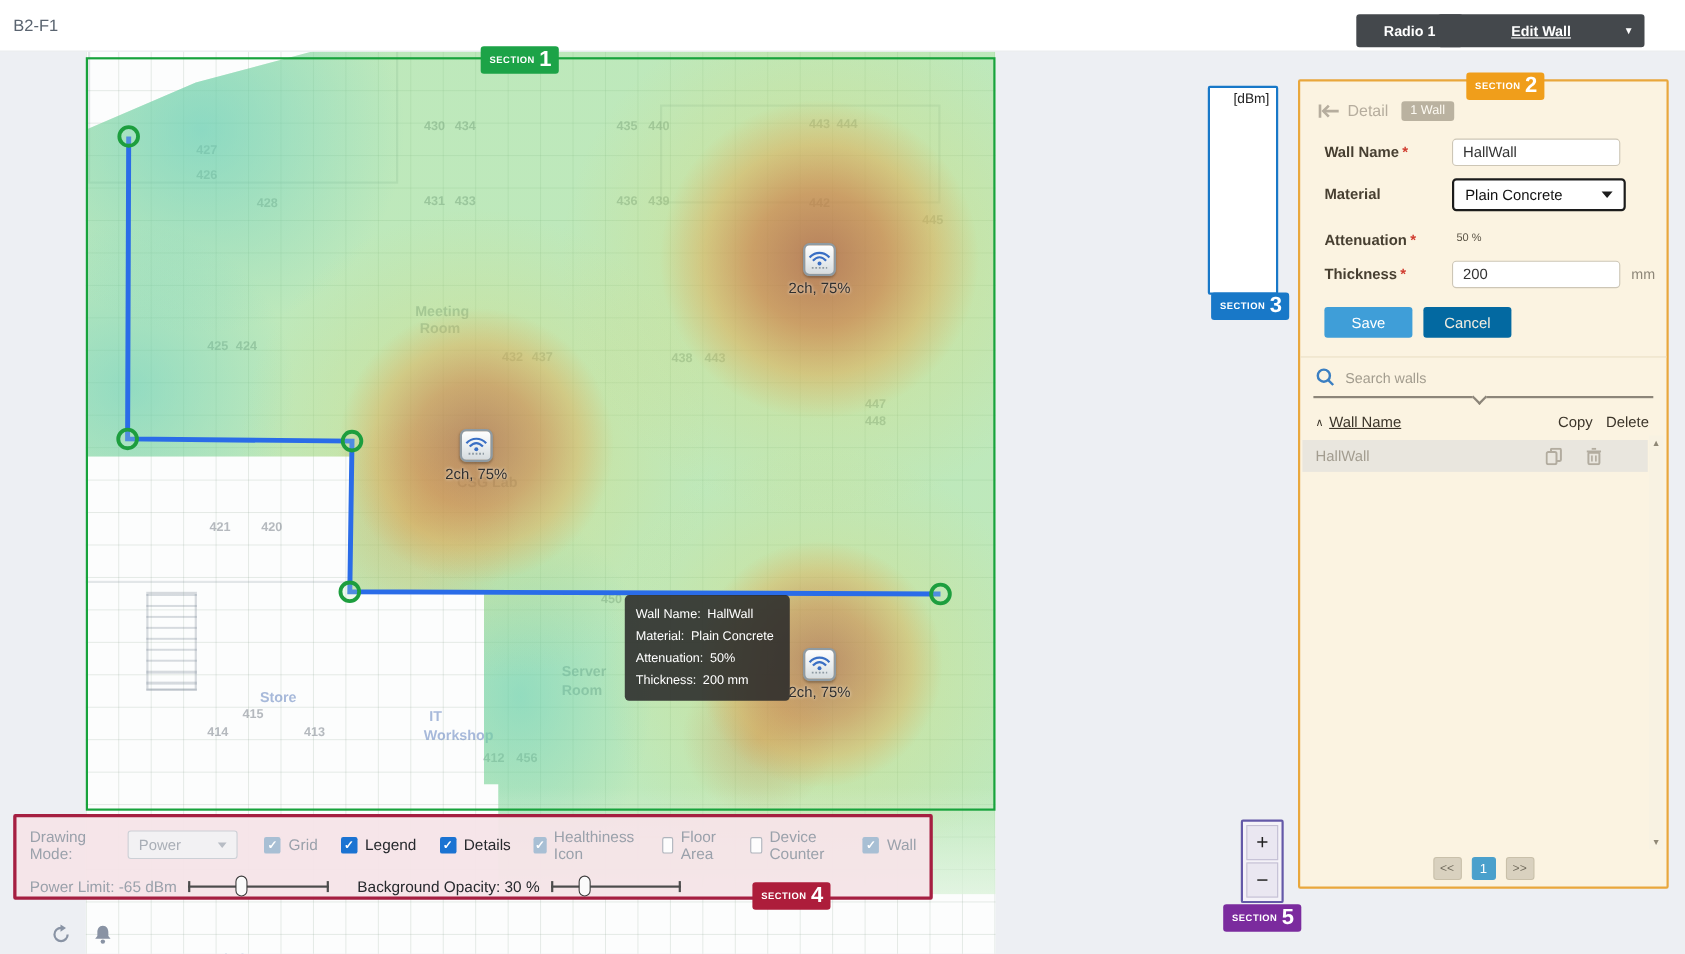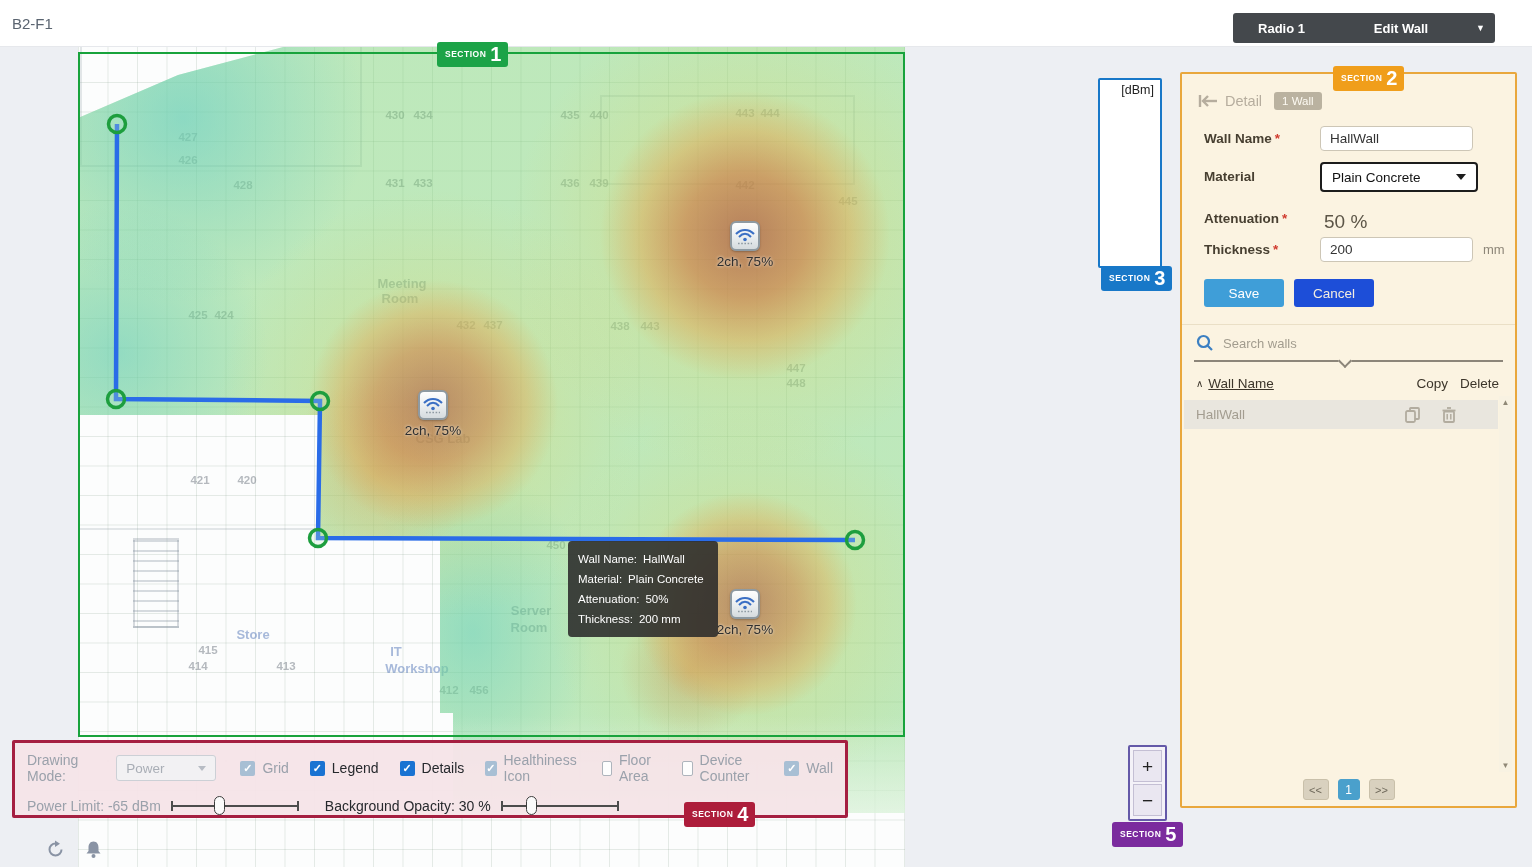--- a/index.html
+++ b/index.html
@@ -8,21 +8,21 @@
 
   
   .topstrip { position:absolute; left:0; top:0; width:1532px; height:47px; background:#ffffff;
     border-bottom:1px solid #e6e8ec; z-index:7; }
   .floor-title { position:absolute; left:12px; top:15px; font-size:15px; color:#5a6470; z-index:8; }
   .dark-btn { position:absolute; top:13px; height:30px; background:#44484c; border-radius:3px;
     color:#fff; font-size:13px; font-weight:bold; display:flex; align-items:center; justify-content:center;
     z-index:9; cursor:pointer; }
   .dark-btn .caret { position:absolute; right:10px; font-size:9px; }
   #radio-btn { left:1233px; width:97px; }
-  #editwall-btn { left:1307px; width:188px; }
+  #editwall-btn { left:1307px; width:188px;text-decoration:underline; }
 
   
   .floorplan { position:absolute; left:78px; top:23px; width:827px; height:844px; background:#fcfdfd;
     background-image:
       linear-gradient(rgba(130,155,135,0.20) 1px, transparent 1px),
       linear-gradient(90deg, rgba(130,155,135,0.20) 1px, transparent 1px);
     background-size:29.5px 29.5px; z-index:0; }
   .fp-deco { position:absolute; background:transparent; border:2px solid rgba(125,138,152,0.20); }
   .fp-stairs { position:absolute; left:55px; top:515px; width:46px; height:90px;
     border:2px solid rgba(125,138,152,0.30);
@@ -108,26 +108,26 @@
   .f-label { position:absolute; left:22px; font-size:13.5px; font-weight:bold; color:#473f31; }
   .f-label .req { color:#d03b2f; margin-left:3px; }
   .f-input { position:absolute; left:138px; width:153px; height:25px; border:1px solid #cdc6b6;
     border-radius:4px; background:#fff; padding:0 9px; font-size:13.5px; color:#333;
     font-family:"Liberation Sans", sans-serif; }
   .f-select { position:absolute; left:138px; top:88px; width:158px; height:30px; border:2px solid #1c1c1c;
     border-radius:4px; background:#fff; display:flex; align-items:center; padding:0 10px;
     font-size:13.5px; color:#111; cursor:pointer; }
   .f-select .chev { margin-left:auto; width:0; height:0; border-left:5px solid transparent;
     border-right:5px solid transparent; border-top:6px solid #1c1c1c; }
-  .f-static { position:absolute; left:142px; font-size:19px; color:#5c5547; }
+  .f-static { position:absolute; left:142px; font-size:10px; color:#5c5547; }
   .f-unit { position:absolute; left:301px; font-size:13px; color:#8d8678; }
   .btn { position:absolute; top:205px; width:80px; height:28px; border:none; border-radius:3px;
     font-size:13.5px; color:#fff; cursor:pointer; font-family:"Liberation Sans", sans-serif; }
   #save-btn { left:22px; background:#3f9ed8; }
-  #cancel-btn { left:112px; background:#1d4ed8; color:#f3ede0; }
+  #cancel-btn { left:112px; background:#0369a1; color:#f3ede0; }
   .panel-divider { position:absolute; left:0; right:0; top:250px; border-top:1px solid #eadfc6; }
   .search-row { position:absolute; left:14px; top:260px; display:flex; align-items:center; }
   .search-input { border:none; background:transparent; outline:none; margin-left:9px; width:250px;
     font-size:13px; color:#5a5344; font-family:"Liberation Sans", sans-serif; }
   .search-input::placeholder { color:#a29c8e; }
   .search-underline { position:absolute; left:12px; right:12px; top:286px; border-top:2px solid #8c8579; }
   .search-notch { position:absolute; left:158px; top:282px; width:10px; height:10px; background:#fbf3e1;
     border-right:2px solid #8c8579; border-bottom:2px solid #8c8579; transform:rotate(45deg); }
   .list-header { position:absolute; left:14px; right:16px; top:302px; display:flex; align-items:center;
     font-size:13.5px; color:#3c352a; }
@@ -228,21 +228,21 @@
       <div class="fp-label fp-num" style="left: 146px; top: 292px;">424</div>
       <div class="fp-label fp-num" style="left: 388px; top: 302px;">432</div>
       <div class="fp-label fp-num" style="left: 415px; top: 302px;">437</div>
       <div class="fp-label fp-num" style="left: 542px; top: 303px;">438</div>
       <div class="fp-label fp-num" style="left: 572px; top: 303px;">443</div>
       <div class="fp-label fp-num" style="left: 718px; top: 345px;">447</div>
       <div class="fp-label fp-num" style="left: 718px; top: 360px;">448</div>
       <div class="fp-label fp-num" style="left: 122px; top: 457px;">421</div>
       <div class="fp-label fp-num" style="left: 169px; top: 457px;">420</div>
       <div class="fp-label fp-num" style="left: 478px; top: 522px;">450</div>
-      <div class="fp-label fp-num" style="left: 130px; top: 627px;">415</div>
+      <div class="fp-label fp-num" style="left: 152px; top: 627px;">415</div>
       <div class="fp-label fp-num" style="left: 120px; top: 643px;">414</div>
       <div class="fp-label fp-num" style="left: 208px; top: 643px;">413</div>
       <div class="fp-label fp-num" style="left: 371px; top: 667px;">412</div>
       <div class="fp-label fp-num" style="left: 401px; top: 667px;">456</div>
     </div>
   <div class="heatmap"></div>
 </div>
 
 <div class="select-rect"></div>
 

